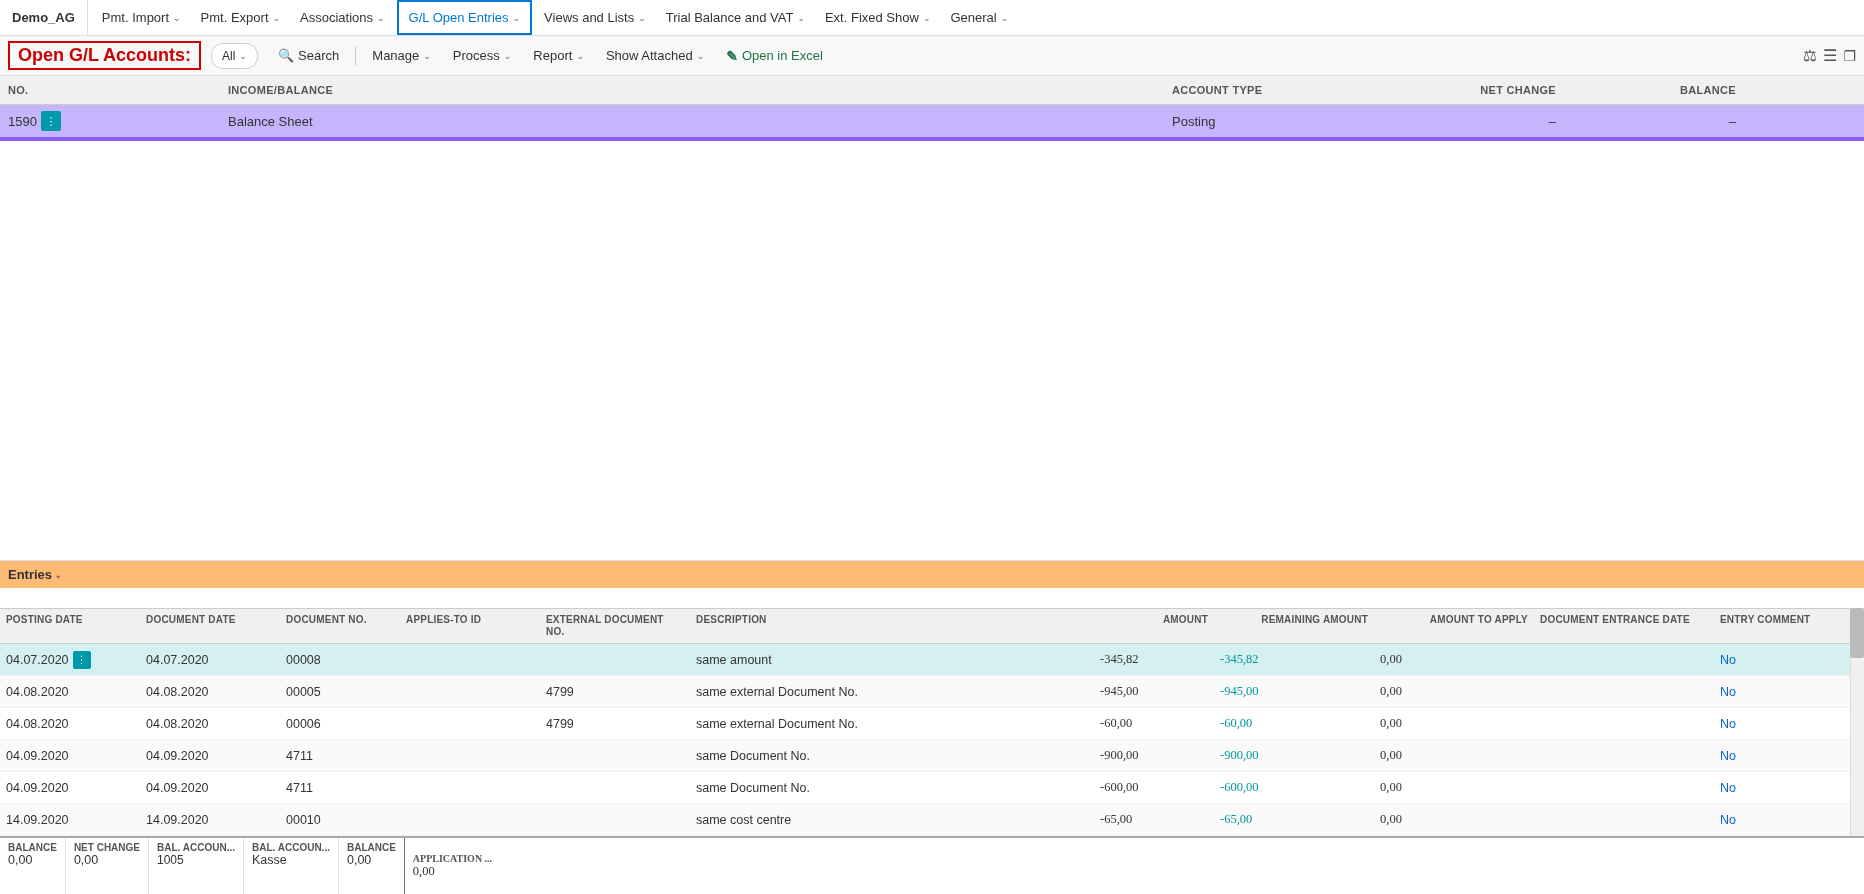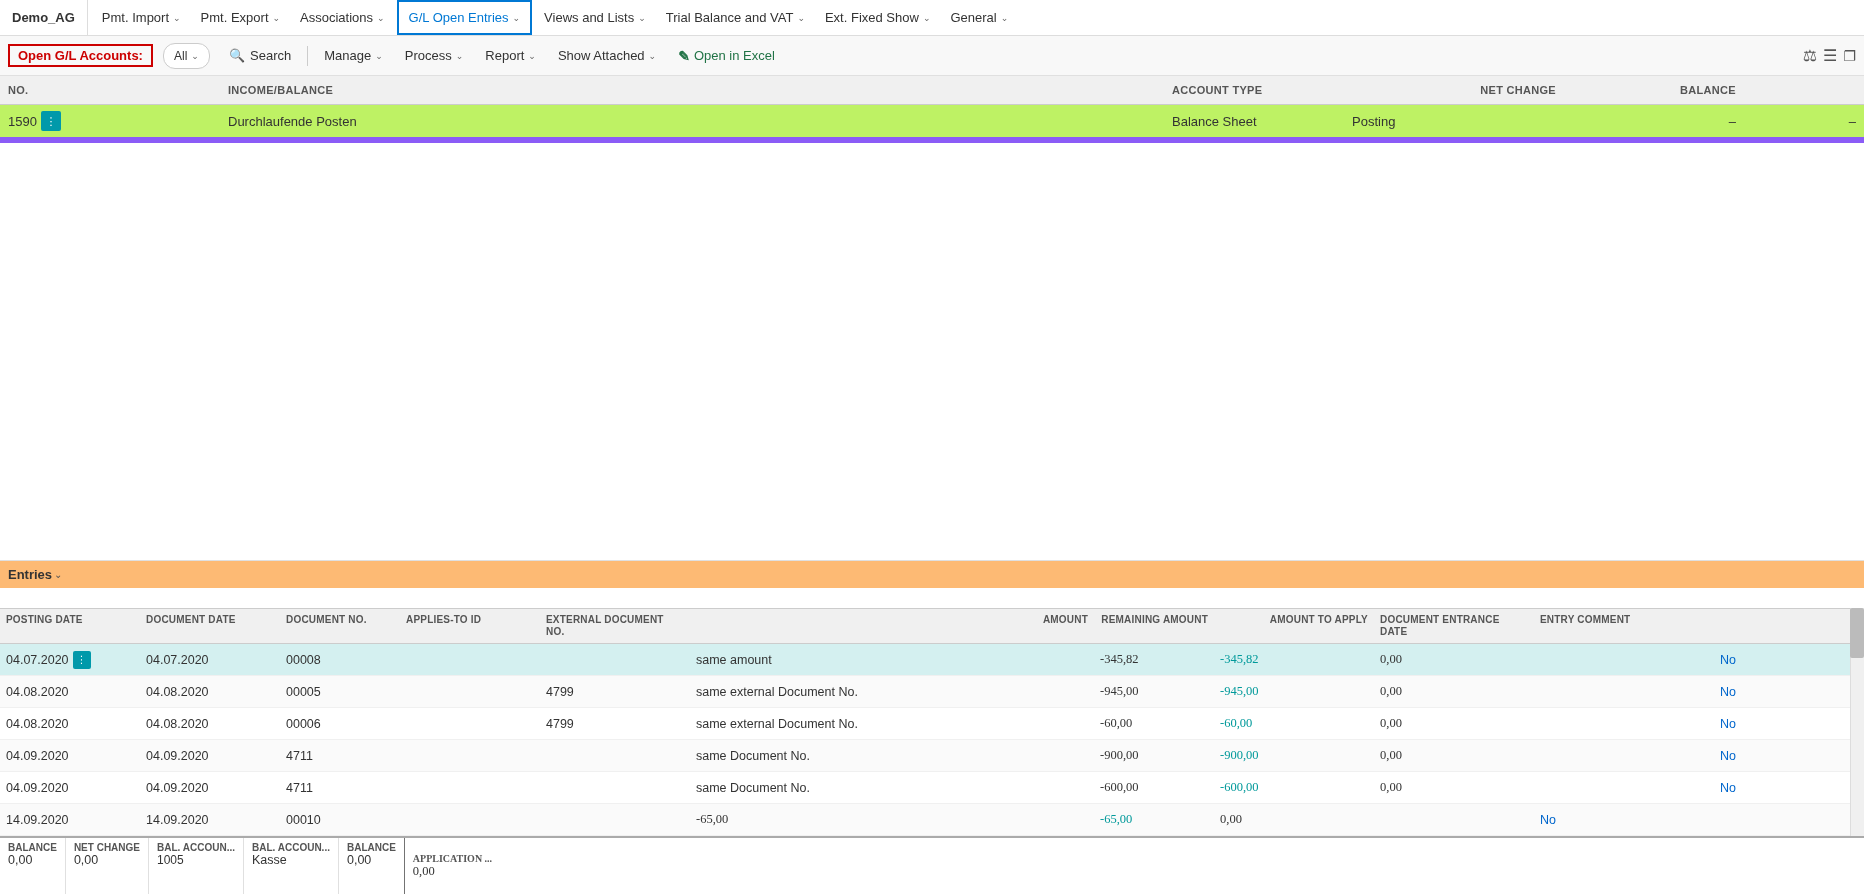--- a/index.html
+++ b/index.html
@@ -54,21 +54,21 @@
       display: flex;
       align-items: center;
       background: #f8f8f8;
       border-bottom: 1px solid #e0e0e0;
       height: 40px;
       padding: 0 8px;
       gap: 2px;
     }
     .page-title {
       font-weight: 600;
-      font-size: 13px;
+      font-size: 18px;
       color: #c00;
       border: 2px solid #c00;
       padding: 2px 8px;
       margin-right: 8px;
       white-space: nowrap;
     }
     .filter-pill {
       display: flex;
       align-items: center;
       background: #fff;
@@ -134,22 +134,22 @@
       font-weight: 600;
       color: #555;
       text-transform: uppercase;
       padding: 4px 8px;
       letter-spacing: 0.3px;
     }
     .th.right { text-align: right; }
     .table-row-main {
       display: grid;
       grid-template-columns: 220px 1fr 180px 220px 180px 120px;
-      background: #bef264;
-      border-bottom: 6px solid #8b5cf6;
+      background: #c4b5fd;
+      border-bottom: 4px solid #8b5cf6;
       align-items: center;
       min-height: 36px;
     }
     .td {
       padding: 6px 8px;
       font-size: 13px;
       color: #333;
     }
     .td.right { text-align: right; }
     .td-with-menu {
@@ -340,23 +340,20 @@
       <div class="th">ACCOUNT TYPE</div>
       <div class="th right">NET CHANGE</div>
       <div class="th right">BALANCE</div>
     </div>
     <div class="table-row-main">
       <div class="td td-with-menu">
         <span>1590</span>
         <button class="row-menu-btn">⋮</button>
       </div>
       <div class="td">
-        <span>Durchlaufende Posten</span>
-      </div>
-      <div class="td">
         <span>Balance Sheet</span>
       </div>
       <div class="td">
         <span>Posting</span>
       </div>
       <div class="td right">
         <span>–</span>
       </div>
       <div class="td right">
         <span>–</span>
@@ -372,20 +369,21 @@
       <span class="entries-chevron">⌄</span>
     </div>
 
     <div style="position:relative; overflow:hidden;margin-top:20px;">
       <div class="entries-table-header">
         <div class="entries-th">POSTING DATE</div>
         <div class="entries-th">DOCUMENT DATE</div>
         <div class="entries-th">DOCUMENT NO.</div>
         <div class="entries-th">APPLIES-TO ID</div>
         <div class="entries-th">EXTERNAL DOCUMENT NO.</div>
+        <div class="entries-th">DESCRIPTION</div>
         <div class="entries-th right">AMOUNT</div>
         <div class="entries-th right">REMAINING AMOUNT</div>
         <div class="entries-th right">AMOUNT TO APPLY</div>
         <div class="entries-th">DOCUMENT ENTRANCE DATE</div>
         <div class="entries-th">ENTRY COMMENT</div>
       </div>
 
       <div id="entries-rows">
           <div class="entries-row selected">
       <div class="entries-td td-with-menu-entries">
@@ -464,20 +462,21 @@
       <div class="entries-td link">No</div>
     </div>
           <div class="entries-row">
       <div class="entries-td td-with-menu-entries">
         <span>14.09.2020</span>
       </div>
       <div class="entries-td">14.09.2020</div>
       <div class="entries-td">00010</div>
       <div class="entries-td"></div>
       <div class="entries-td"></div>
+      <div class="entries-td">same cost centre</div>
       <div class="entries-td right">-65,00</div>
       <div class="entries-td right cyan">-65,00</div>
       <div class="entries-td right">0,00</div>
       <div class="entries-td"></div>
       <div class="entries-td link">No</div>
     </div>
         </div>
 
       <div style="position:absolute; right:0; top:0; width:14px; height:100%; background:#f0f0f0; border-left:1px solid #ddd;">
         <div style="position:absolute; right:0; top:0; width:14px; height:50px; background:#bbb; border-radius:2px;"></div>

